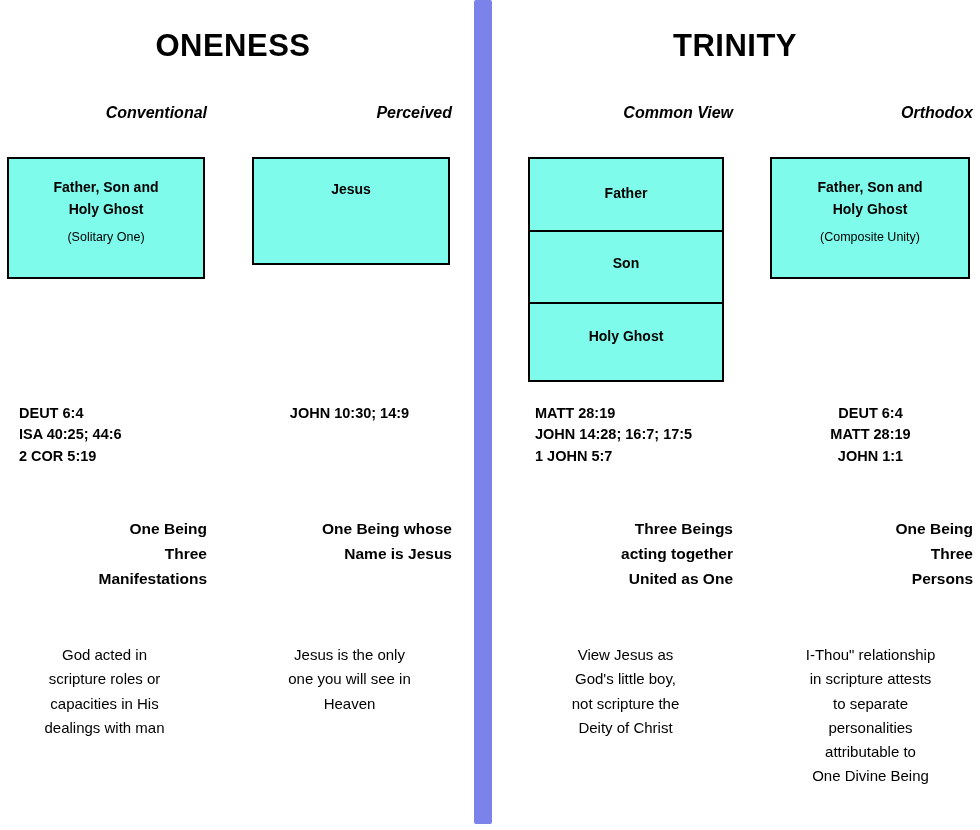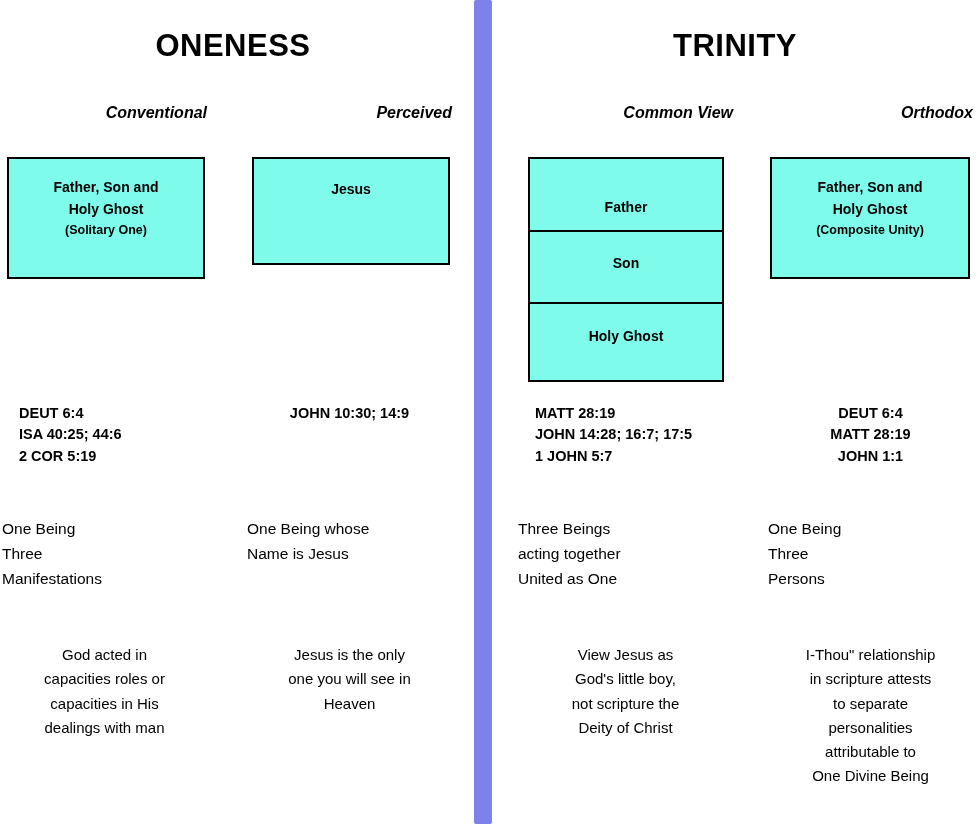--- a/index.html
+++ b/index.html
@@ -73,36 +73,36 @@
     box-sizing: border-box;
     text-align: center;
   }
   .box .big {
     font-size: 14px;
     font-weight: bold;
     line-height: 1.55;
   }
   .box .small {
     font-size: 12.5px;
-    font-weight: bold;
-    margin-top: 3px;
+    font-weight: normal;
+    margin-top: 10px;
   }
 
   
   .box-c1 {
     left: 5px; top: 157px; width: 198px; height: 122px;
     padding-top: 18px;
   }
   
   .box-c2 {
     left: 5px; top: 157px; width: 198px; height: 108px;
     padding-top: 20px;
   }
   
-  .box-c3a { left: 10px; top: 157px; width: 196px; height: 75px; padding-top: 38px; }
+  .box-c3a { left: 10px; top: 157px; width: 196px; height: 75px; padding-top: 24px; }
   .box-c3b { left: 10px; top: 230px; width: 196px; height: 74px; padding-top: 21px; }
   .box-c3c { left: 10px; top: 302px; width: 196px; height: 80px; padding-top: 22px; }
   
   .box-c4 {
     left: 2px; top: 157px; width: 200px; height: 122px;
     padding-top: 18px;
   }
 
   
   .refs {
@@ -113,23 +113,23 @@
     font-weight: bold;
     line-height: 1.48;
   }
   .refs.left-align { text-align: left; padding-left: 17px; box-sizing: border-box; }
   .refs.center-align { text-align: center; }
 
   .summary {
     position: absolute;
     top: 516px;
     width: 100%;
-    text-align: left;
+    text-align: right;
     font-size: 15.5px;
-    font-weight: normal;
+    font-weight: bold;
     line-height: 1.62;
   }
 
   .desc {
     position: absolute;
     top: 643px;
     width: 100%;
     text-align: center;
     font-size: 15px;
     line-height: 1.62;
@@ -157,21 +157,21 @@
       <div>ISA 40:25; 44:6</div>
       <div>2 COR 5:19</div>
     </div>
     <div class="summary">
       <div>One Being</div>
       <div>Three</div>
       <div>Manifestations</div>
     </div>
     <div class="desc">
       <div>God acted in</div>
-      <div>capacities roles or</div>
+      <div>scripture roles or</div>
       <div>capacities in His</div>
       <div>dealings with man</div>
     </div>
   </div>
 
   <div class="col col-2">
     <div class="col-head">Perceived</div>
     <div class="box box-c2">
       <div class="big">Jesus</div>
     </div>

